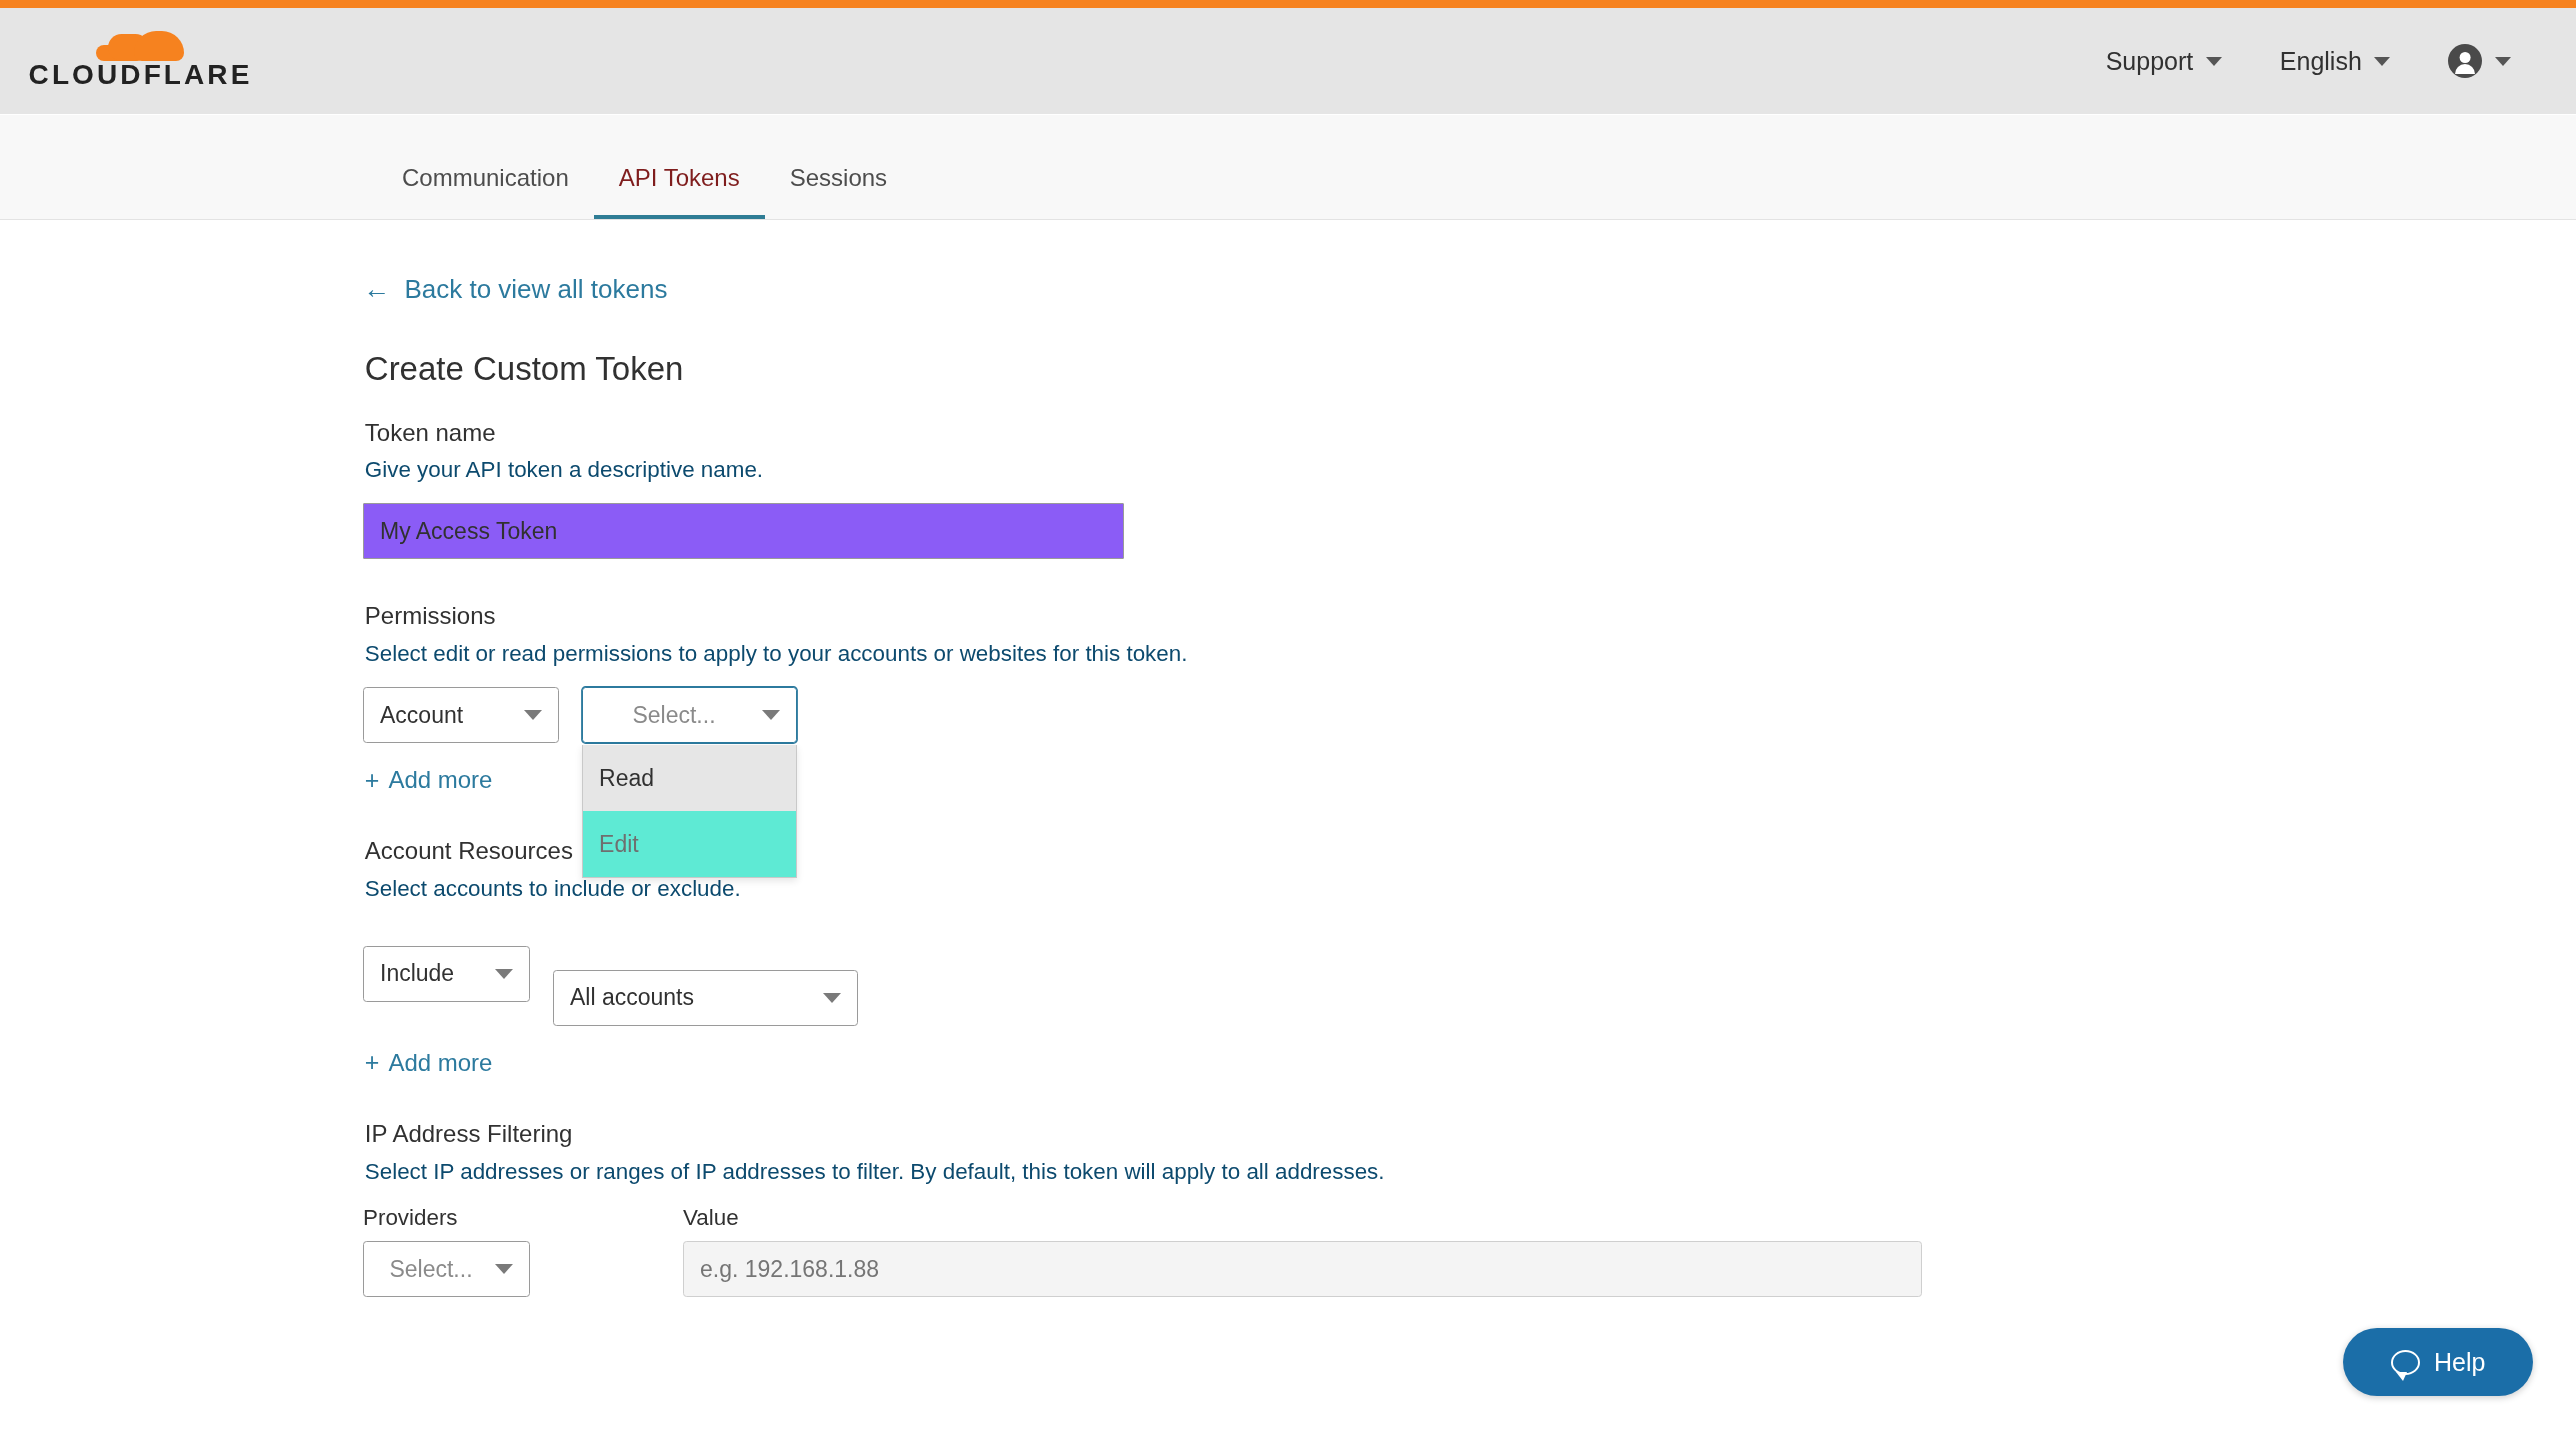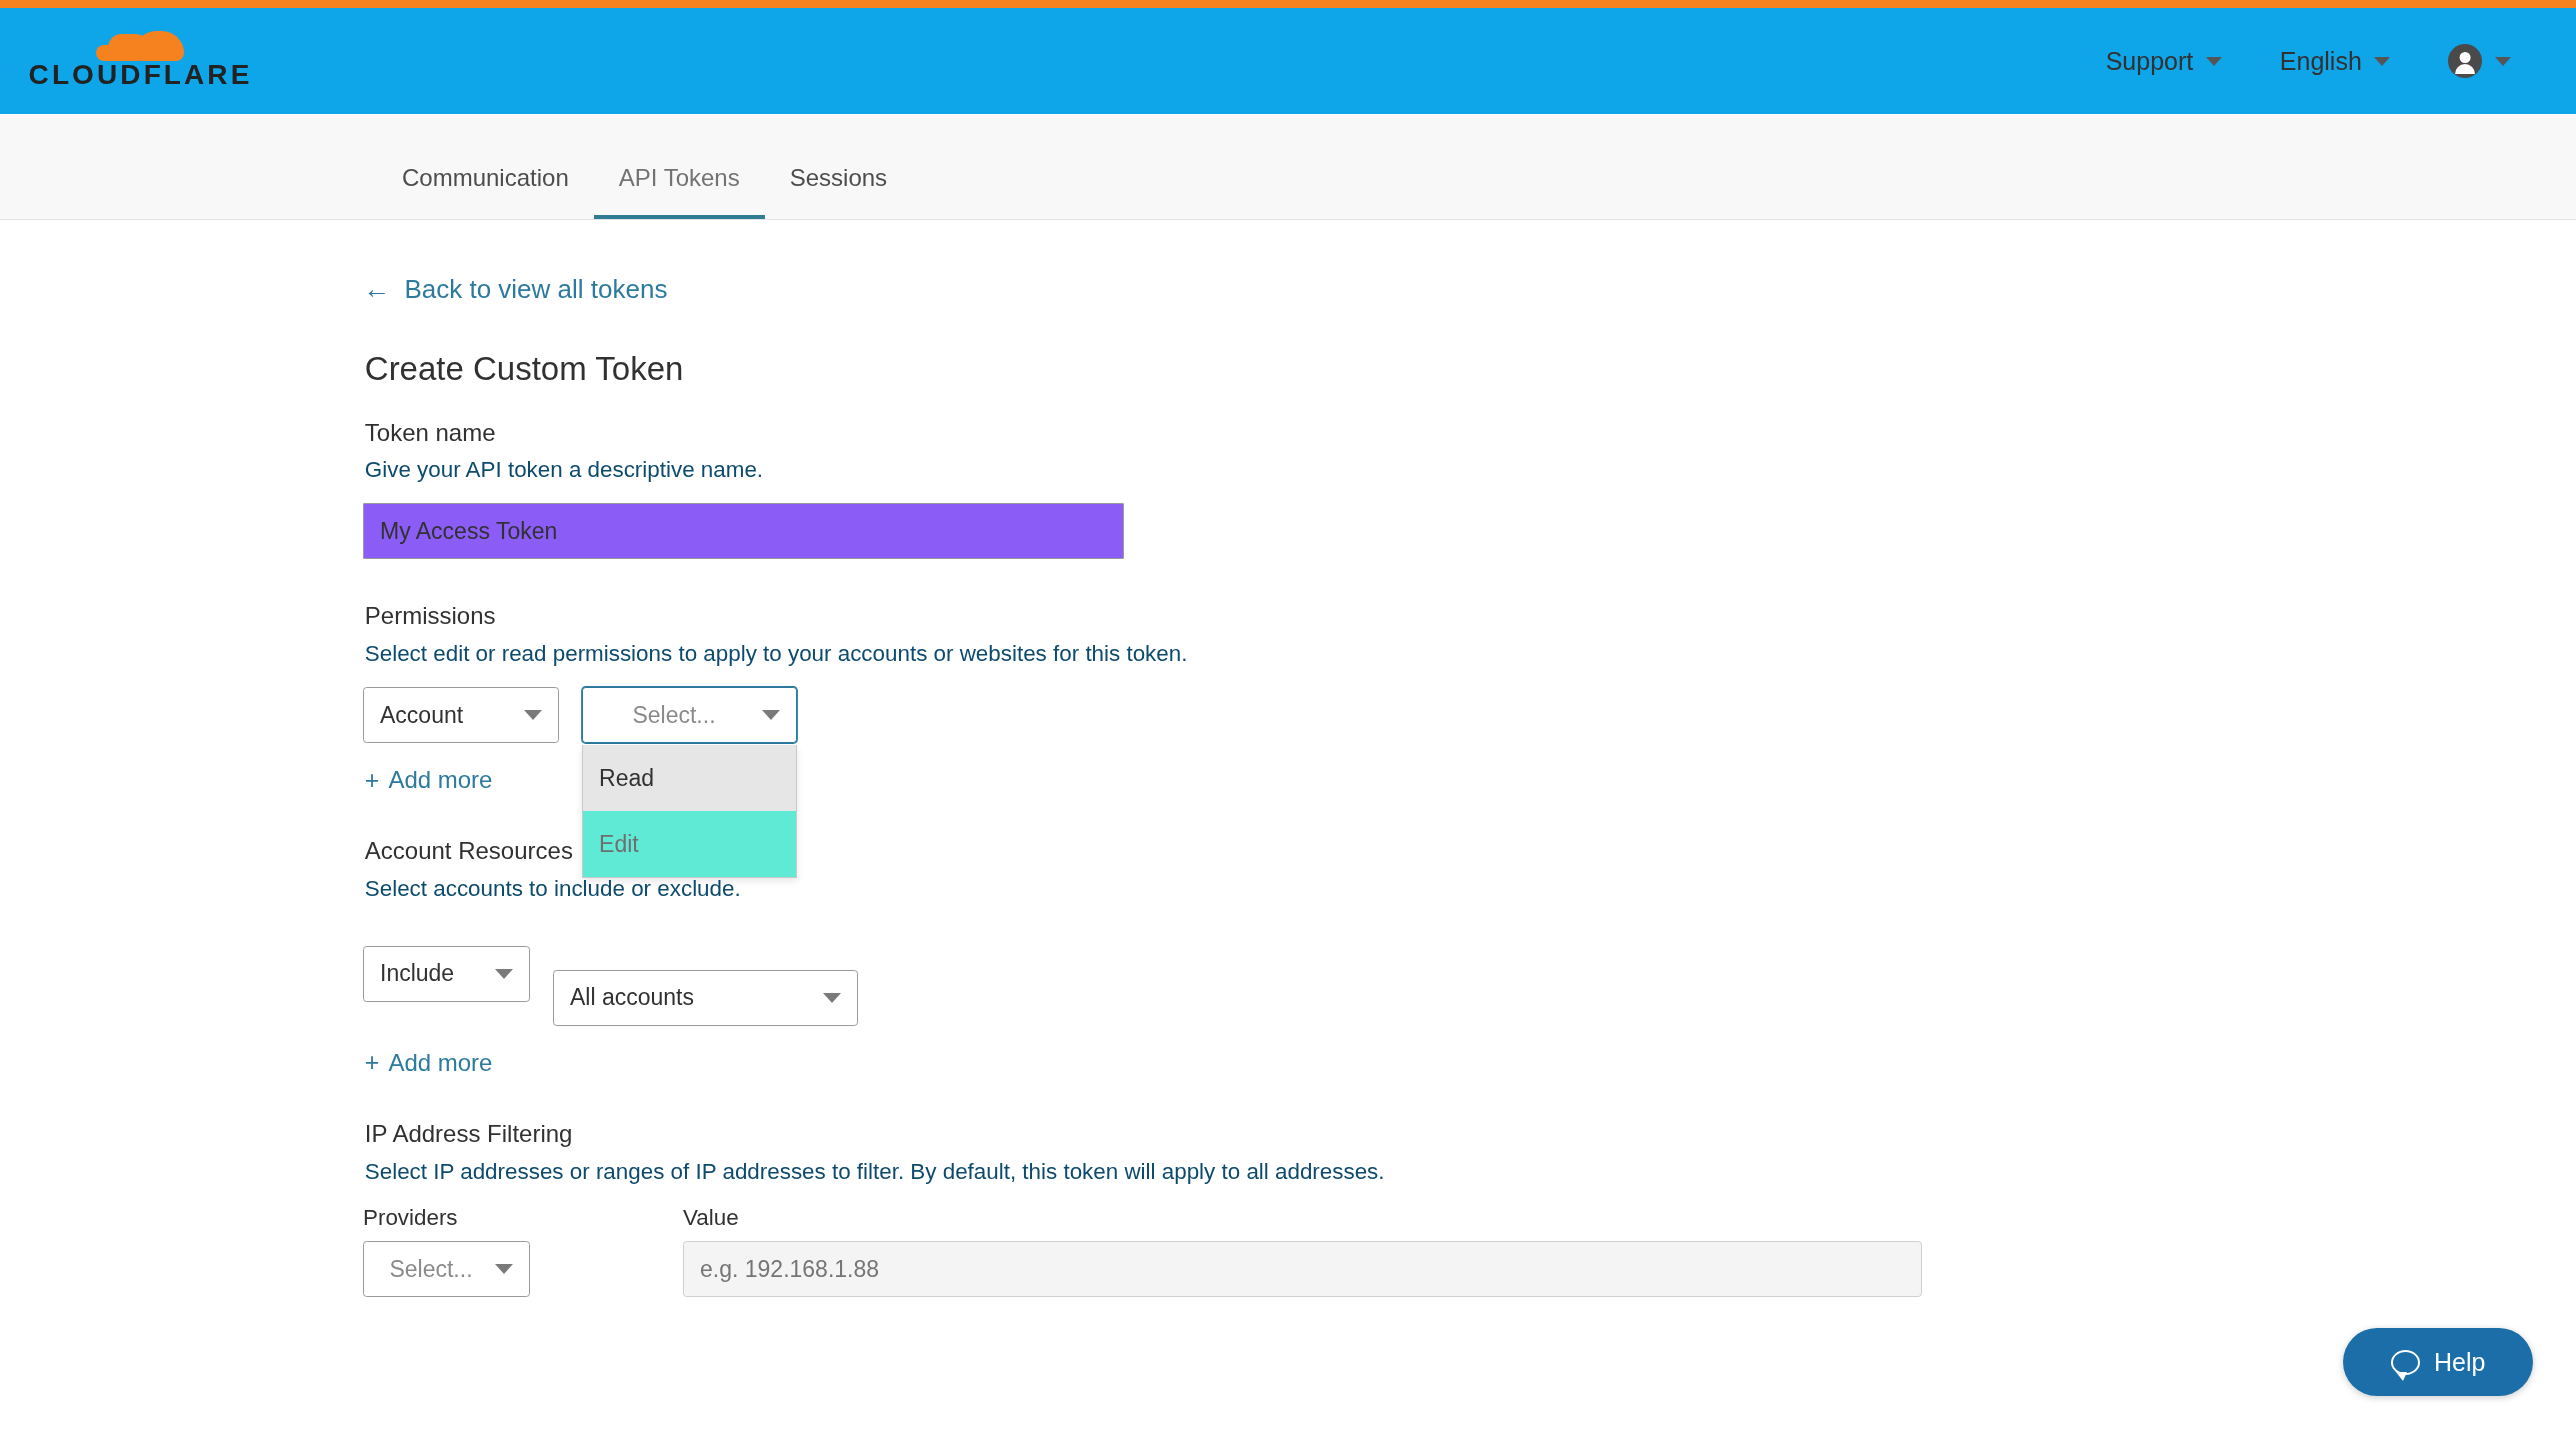--- a/index.html
+++ b/index.html
@@ -15,21 +15,21 @@
   
   .top-accent {
     height: 8px;
     background: #f6821f;
     width: 100%;
   }
 
   
   .header {
     height: 107px;
-    background: #0ea5e9;
+    background: #e5e5e5;
     display: flex;
     align-items: center;
     justify-content: space-between;
     padding: 0 36px 0 25px;
     border-bottom: 0.9px solid #ffffff;
   }
   .logo-wrap {
     display: flex;
     flex-direction: column;
     align-items: flex-start;
@@ -112,21 +112,21 @@
   }
   .tab {
     font-size: 24px;
     color: #4d4d4d;
     padding: 0 25px 25px 25px;
     cursor: pointer;
     border-bottom: 4.5px solid transparent;
     line-height: 1;
   }
   .tab.active {
-    color: #737373;
+    color: #7f1d1d;
     border-bottom: 4.5px solid #2f7d95;
   }
 
   
   .content {
     padding-left: 363px;
     padding-top: 54px;
     position: relative;
   }
   .back-link {

